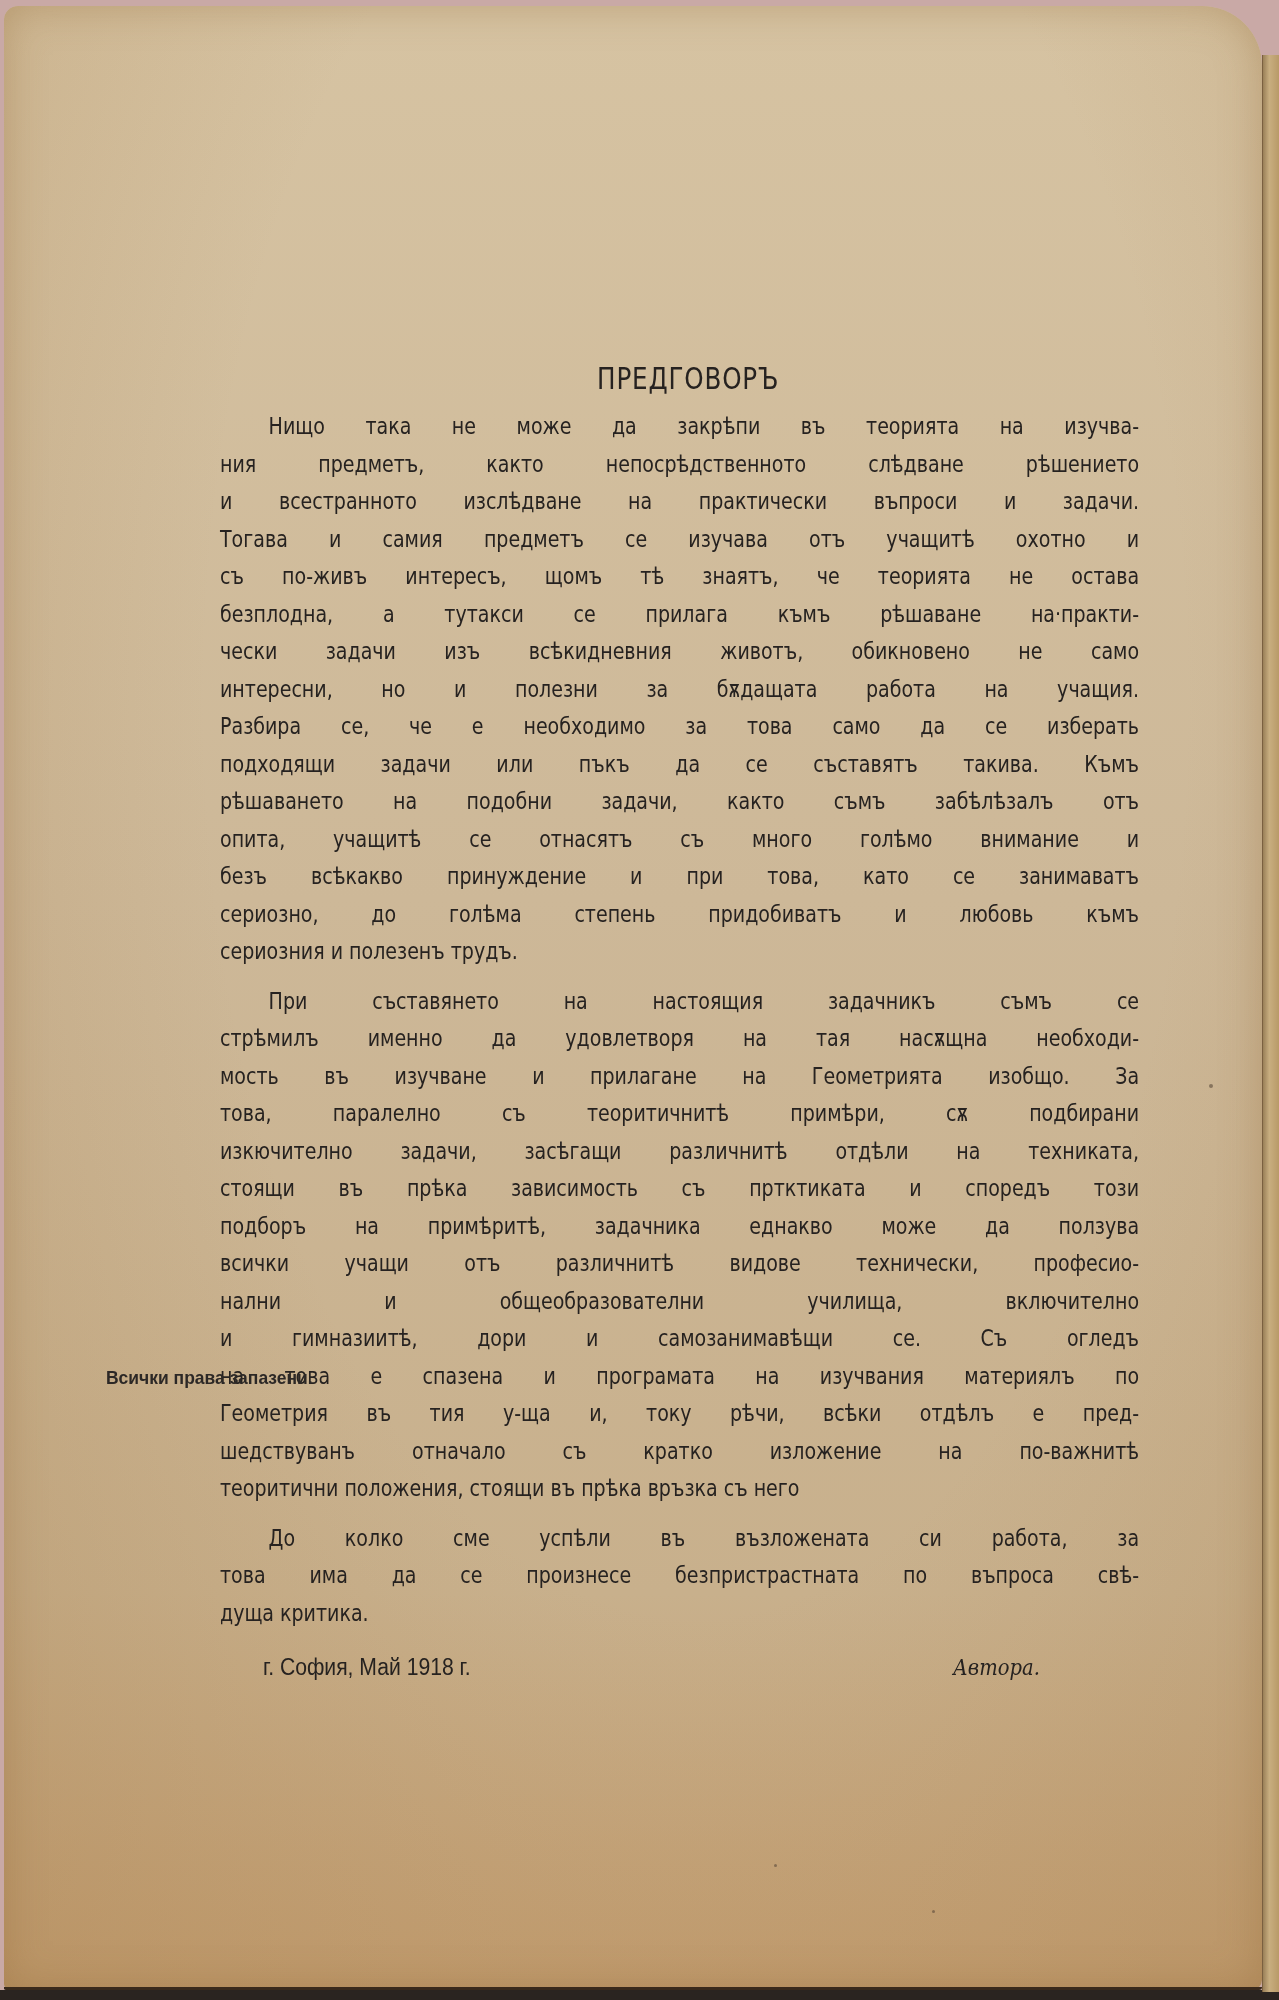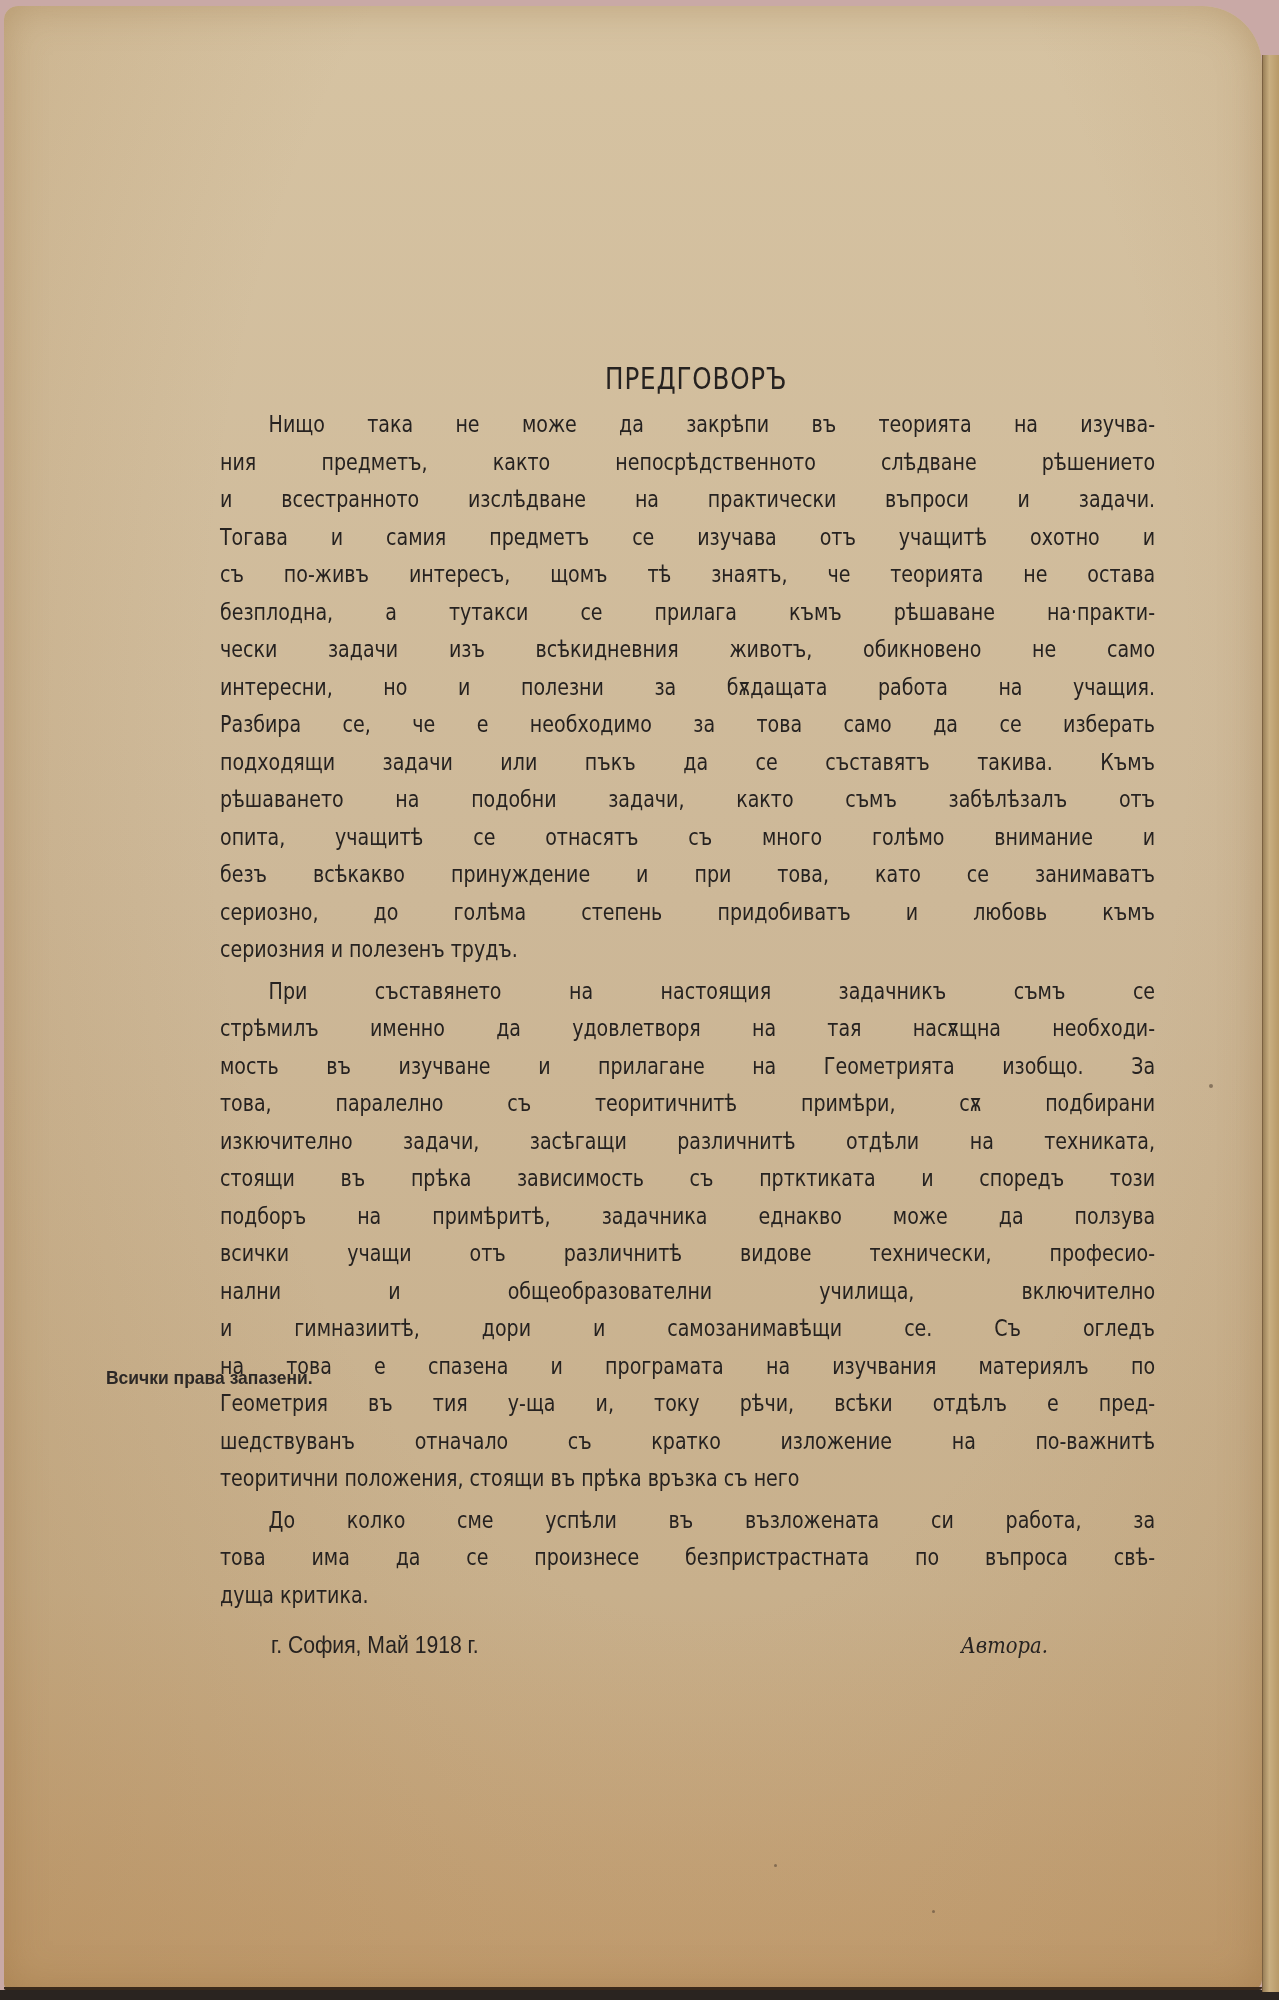--- a/index.html
+++ b/index.html
@@ -44,38 +44,38 @@
     .page::after {
       content: "";
       position: absolute;
       left: 0; right: 0; bottom: 0;
       height: 3px;
       background: #3a2a1c;
       border-radius: 0 0 10px 6px;
     }
     .content {
       position: absolute;
-      left: 212px;
+      left: 204px;
       top: 355px;
       width: 944px;
       color: #262220;
     }
     .title {
       text-align: center;
       font-family: "DejaVu Sans", sans-serif;
       font-size: 30px;
       letter-spacing: 1px;
       font-weight: normal;
       margin: 0 0 10px 0;
       transform: scaleX(0.82);
       transform-origin: center;
       padding-left: 20px;
     }
     .para {
-      margin: 4px;
+      margin: 12px;
       font-family: "DejaVu Sans Condensed", "DejaVu Sans", sans-serif;
     }
     .line {
       display: block;
       font-size: 23.5px;
       line-height: 37.5px;
       white-space: nowrap;
       text-align: justify;
       text-align-last: justify;
       transform: scaleX(0.9);

